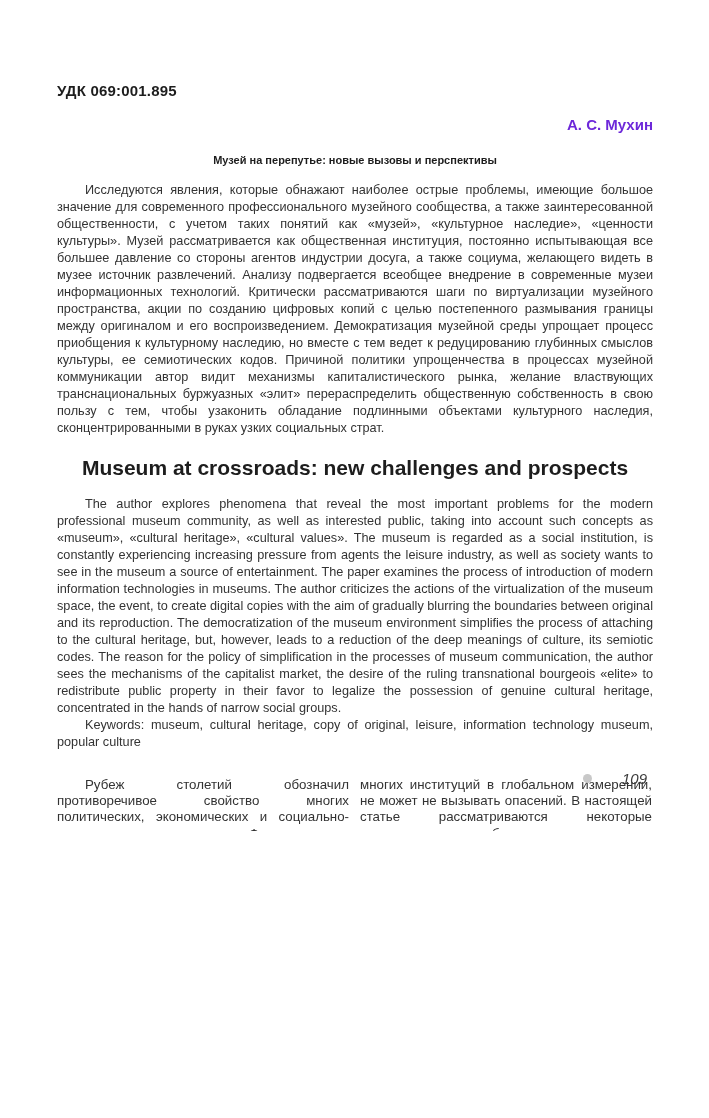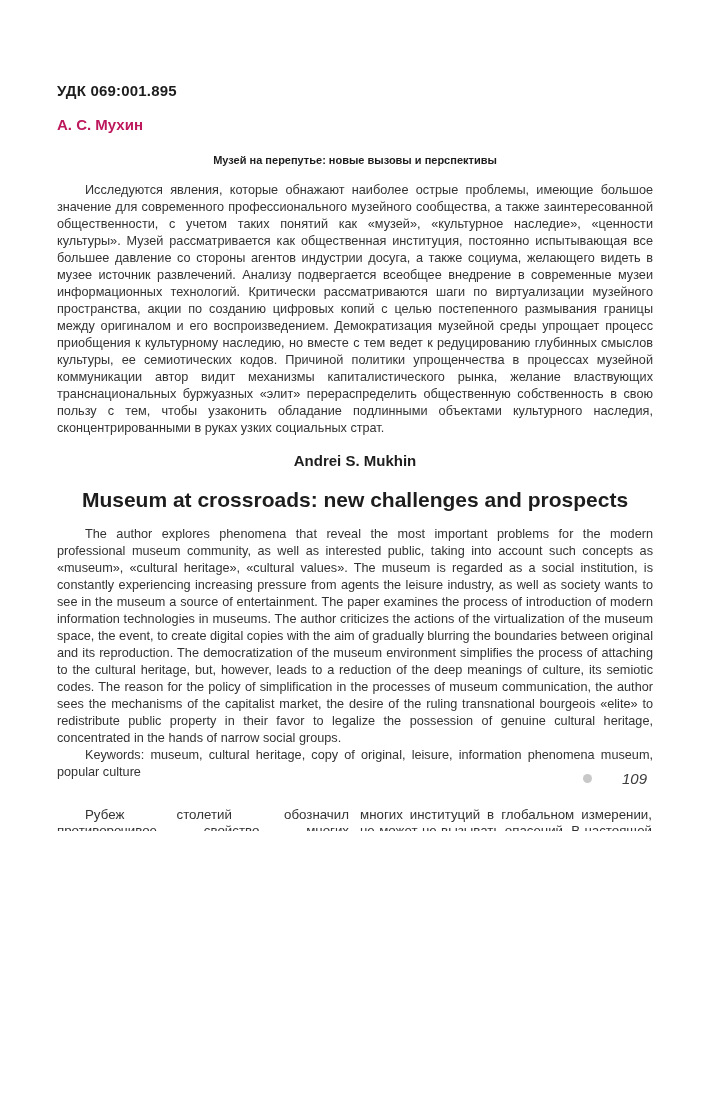--- a/index.html
+++ b/index.html
@@ -20,24 +20,24 @@
     width: 596px;
   }
   .udc {
     font-size: 15px;
     font-weight: 700;
     color: #1d1d1d;
     letter-spacing: 0.2px;
   }
   .author-ru {
     margin-top: 17px;
-    text-align: left;
+    text-align: right;
     font-size: 15px;
     font-weight: 700;
-    color: #be185d;
+    color: #6d28d9;
   }
   .title-ru {
     margin-top: 21px;
     text-align: center;
     font-size: 11px;
     font-weight: 700;
     color: #1d1d1d;
   }
   .abstract {
     margin-top: 16px;
@@ -61,21 +61,21 @@
     font-weight: 700;
     color: #1d1d1d;
   }
   .title-en {
     margin-top: 19px;
     text-align: center;
     font-size: 21px;
     font-weight: 700;
     color: #1d1d1d;
   }
-  .abstract-en { margin-top: 14px; }
+  .abstract-en { }
   .columns {
     margin-top: 26px;
     display: flex;
     gap: 11px;
   }
   .col {
     width: 292px;
     font-size: 13.3px;
     line-height: 16.2px;
     text-align: justify;
@@ -115,29 +115,28 @@
 
     <div class="author-ru">А. С. Мухин</div>
 
     <div class="title-ru">Музей на перепутье: новые вызовы и перспективы</div>
 
     <div class="abstract">
       <p>Исследуются явления, которые обнажают наиболее острые проблемы, имеющие большое значение для современного профессионального музейного сообщества, а также заинтересованной общественности, с учетом таких понятий как «музей», «культурное наследие», «ценности культуры». Музей рассматривается как общественная институция, постоянно испытывающая все большее давление со стороны агентов индустрии досуга, а также социума, желающего видеть в музее источник развлечений. Анализу подвергается всеобщее внедрение в современные музеи информационных технологий. Критически рассматриваются шаги по виртуализации музейного пространства, акции по созданию цифровых копий с целью постепенного размывания границы между оригиналом и его воспроизведением. Демократизация музейной среды упрощает процесс приобщения к культурному наследию, но вместе с тем ведет к редуцированию глубинных смыслов культуры, ее семиотических кодов. Причиной политики упрощенчества в процессах музейной коммуникации автор видит механизмы капиталистического рынка, желание властвующих транснациональных буржуазных «элит» перераспределить общественную собственность в свою пользу с тем, чтобы узаконить обладание подлинными объектами культурного наследия, сконцентрированными в руках узких социальных страт.</p>
     </div>
 
 
-    <div class="author-en">Andrei S. Mukhin</div>
 
     <div class="title-en">Museum at crossroads: new challenges and prospects</div>
 
     <div class="abstract abstract-en">
       <p>The author explores phenomena that reveal the most important problems for the modern professional museum community, as well as interested public, taking into account such concepts as «museum», «cultural heritage», «cultural values». The museum is regarded as a social institution, is constantly experiencing increasing pressure from agents the leisure industry, as well as society wants to see in the museum a source of entertainment. The paper examines the process of introduction of modern information technologies in museums. The author criticizes the actions of the virtualization of the museum space, the event, to create digital copies with the aim of gradually blurring the boundaries between original and its reproduction. The democratization of the museum environment simplifies the process of attaching to the cultural heritage, but, however, leads to a reduction of the deep meanings of culture, its semiotic codes. The reason for the policy of simplification in the processes of museum communication, the author sees the mechanisms of the capitalist market, the desire of the ruling transnational bourgeois «elite» to redistribute public property in their favor to legalize the possession of genuine cultural heritage, concentrated in the hands of narrow social groups.</p>
     </div>
 
-    <div class="keywords">Keywords: museum, cultural heritage, copy of original, leisure, information phenomena museum, popular culture</div>
+    <div class="keywords">Keywords: museum, cultural heritage, copy of original, leisure, information technology museum, popular culture</div>
 
     <div class="columns">
       <div class="col" lang="ru">
         <p class="indent">Рубеж столетий обозначил противоречивое свойство многих политических, экономических и социально-культурных процессов. Феномены и установления, казавшиеся незыблемыми, обнаружили тенденцию к стремительным изменениям, а некоторые привычные кластеры общества, имевшие все признаки фундаментальных ценностей, были подчинены идеям тотального преобразования. Серьезные трансформации не обошли стороной и музей – классическое учреждение новоевропейской реальности. Несмотря на прогрессивные достижения в некоторых отраслях культуры, а также в определенных направлениях музейного дела, в целом экспериментальный тренд, ставший характерным для</p>
       </div>
       <div class="col" lang="ru">
         <p>многих институций в глобальном измерении, не может не вызывать опасений. В настоящей статье рассматриваются некоторые существенные проблемы, перед лицом которых оказался музей в наши дни, – проблемы не просто организационного или методологического характера, но институционально значимые, от решения которых зависит судьба музея, во всяком случае, в том его качестве, в каком он связан с сохранением ценностных порядков мировой цивилизации.</p>
         <p class="indent">Специалистам хорошо известно, что музей является общественной институцией [1, с. 48], обязанной своим происхождением различным факторам. Среди прочих – наличию досуга, который есть не просто сво-</p>
       </div>
     </div>

